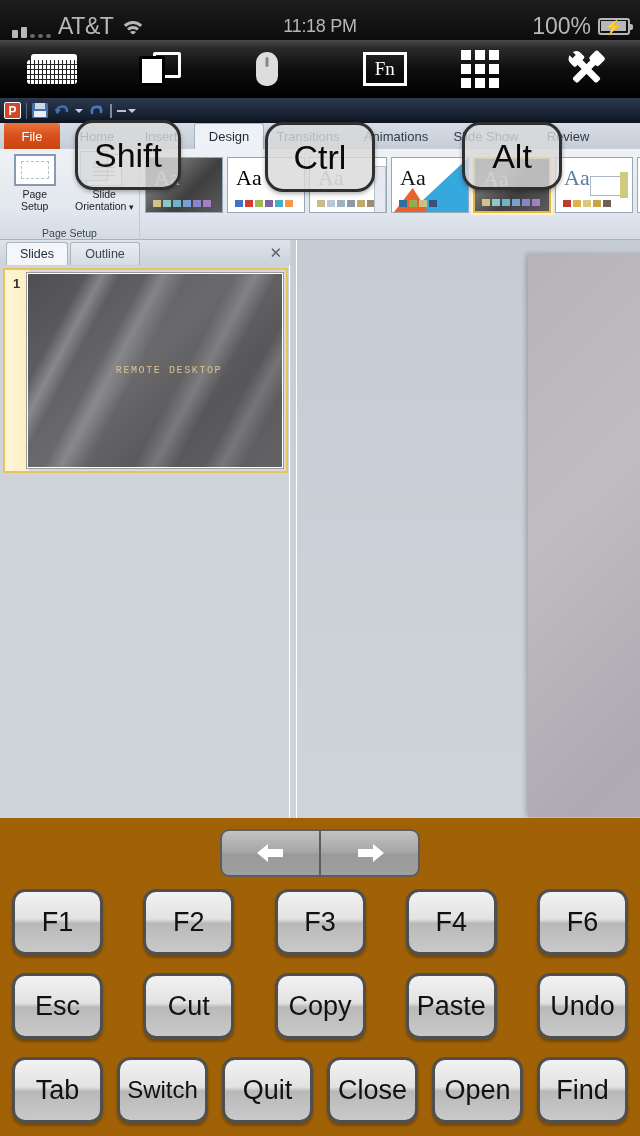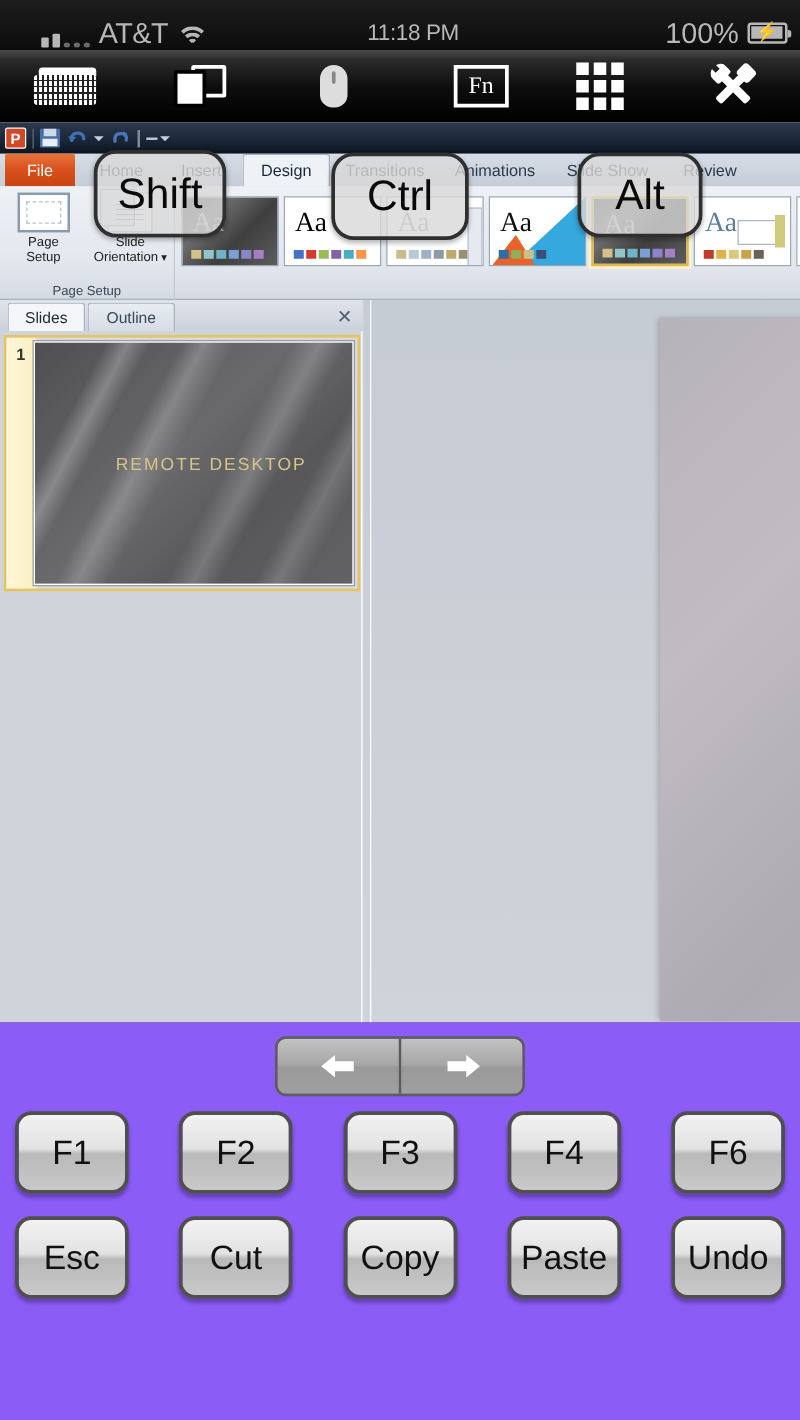--- a/index.html
+++ b/index.html
@@ -3,21 +3,21 @@
 <meta charset="utf-8">
 <style>
   * { margin:0; padding:0; box-sizing:border-box; }
   html,body { width:640px; height:1136px; overflow:hidden; background:#000; }
   body { font-family:"Liberation Sans", sans-serif; -webkit-font-smoothing:antialiased; }
 
   
   .statusbar{
     position:absolute; top:0; left:0; width:640px; height:52px;
     background:linear-gradient(to bottom,#1d1d1d 0%, #070707 100%);
-    color:#b7b7b7; display:flex; align-items:center;padding-left:21px;
+    color:#b7b7b7; display:flex; align-items:center;
   }
   .sb-left{ display:flex; align-items:flex-end; gap:7px; padding-left:12px; width:33%; }
   .sig{ display:flex; align-items:flex-end; gap:3px; height:20px; }
   .sig i{ display:block; width:6px; background:#b7b7b7; border-radius:1px; }
   .sig i:nth-child(1){ height:8px; }
   .sig i:nth-child(2){ height:11px; }
   .sig i:nth-child(3){ height:4px; background:#6a6a6a; border-radius:50%; width:5px;}
   .sig i:nth-child(4){ height:4px; background:#6a6a6a; border-radius:50%; width:5px;}
   .sig i:nth-child(5){ height:4px; background:#6a6a6a; border-radius:50%; width:5px;}
   .carrier{ font-size:23px; letter-spacing:-.4px; line-height:23px; font-weight:400; }
@@ -199,42 +199,42 @@
     color:#333; }
   .slide-thumb{ position:absolute; left:22px; top:3px; right:3px; bottom:3px;
     border:1px solid #fff; outline:1px solid #9b9b9b;
     background:
       linear-gradient(118deg, rgba(255,255,255,0) 16%, rgba(255,255,255,.26) 21%, rgba(255,255,255,0) 26%),
       linear-gradient(118deg, rgba(255,255,255,0) 33%, rgba(255,255,255,.22) 38%, rgba(255,255,255,0) 45%),
       linear-gradient(118deg, rgba(255,255,255,0) 58%, rgba(255,255,255,.20) 64%, rgba(255,255,255,0) 70%),
       linear-gradient(118deg, rgba(255,255,255,0) 78%, rgba(255,255,255,.16) 83%, rgba(255,255,255,0) 89%),
       linear-gradient(135deg,#4f4f52 0%,#6a6a6d 45%,#57575a 70%,#636366 100%);
     display:flex; align-items:center; justify-content:center; }
-  .slide-title{ color:#d8c38a; font-size:14px; letter-spacing:1.6px;
-    font-family:Liberation Sans, sans-serif;margin-left:28px; }
+  .slide-title{ color:#d8c38a; font-size:10px; letter-spacing:1.6px;
+    font-family:Liberation Mono, monospace;margin-left:28px; }
 
   
   .canvas-area{ position:absolute; top:142px; left:291px; right:0; bottom:0;
     background:linear-gradient(to bottom,#c6ccd4,#cfd4da); }
   .canvas-sep{ position:absolute; left:5px; top:0; width:1px; bottom:0;
     background:#fff; }
   .big-slide{ position:absolute; left:237px; top:14px; width:420px; bottom:1px;
     background:linear-gradient(135deg,#b6b3b9 0%,#c0bcc2 30%,#adaab1 62%,#bdb9bf 100%);
     box-shadow:-2px 0 5px rgba(0,0,0,.22); }
 
   
   .modkey{ position:absolute; border:3px solid #2f2f2f;
     background:rgba(216,216,216,.80); border-radius:18px;
     display:flex; align-items:center; justify-content:center;
     color:#0a0a0a; font-size:34px; font-weight:400;
     box-shadow:0 2px 4px rgba(0,0,0,.3); }
 
   
   .keypad{ position:absolute; top:818px; left:0; width:640px; height:318px;
-    background:#8b5cf6;text-decoration:underline; }
+    background:#a16207;text-decoration:underline; }
   .navseg{ position:absolute; left:220px; top:11px; width:200px; height:48px;
     border:2px solid #5d5d5d; border-radius:9px; display:flex;
     background:linear-gradient(to bottom,#c2c2c2 0%,#a6a6a6 48%,#9a9a9a 52%,#9f9f9f 100%);
     overflow:hidden; }
   .navbtn{ flex:1; display:flex; align-items:center; justify-content:center; }
   .navbtn+.navbtn{ border-left:2px solid #5d5d5d; }
   .krow{ position:absolute; left:0; width:640px; height:76px; display:flex;
     justify-content:space-between; padding:0 12px; }
   .key{ width:91px; height:66px; border:3px solid #4f4f4f; border-radius:13px;
     background:linear-gradient(to bottom,#f2f2f2 0%,#e2e2e2 45%,#b9b9b9 52%,#c9c9c9 100%);
@@ -493,13 +493,21 @@
   </div>
 
   <div class="krow" style="top:155px">
     <div class="key">Esc</div>
     <div class="key">Cut</div>
     <div class="key">Copy</div>
     <div class="key">Paste</div>
     <div class="key">Undo</div>
   </div>
 
+  <div class="krow" style="top:239px">
+    <div class="key">Tab</div>
+    <div class="key narrow">Switch</div>
+    <div class="key">Quit</div>
+    <div class="key">Close</div>
+    <div class="key">Open</div>
+    <div class="key">Find</div>
+  </div>
 </div>
 
 </body></html>

